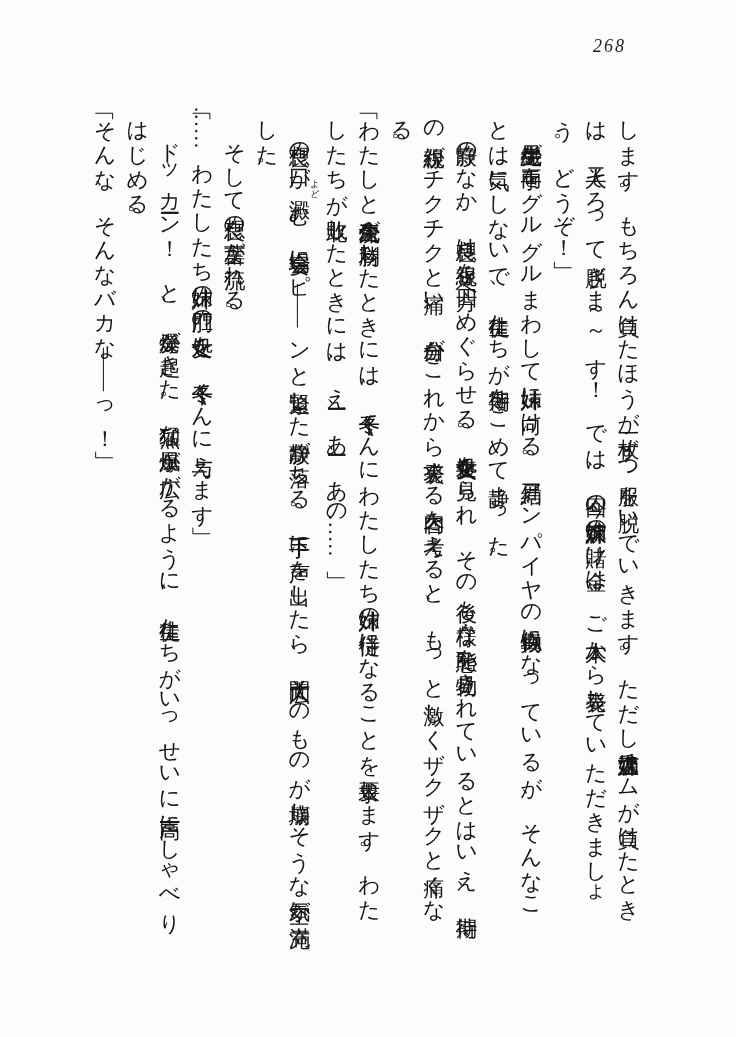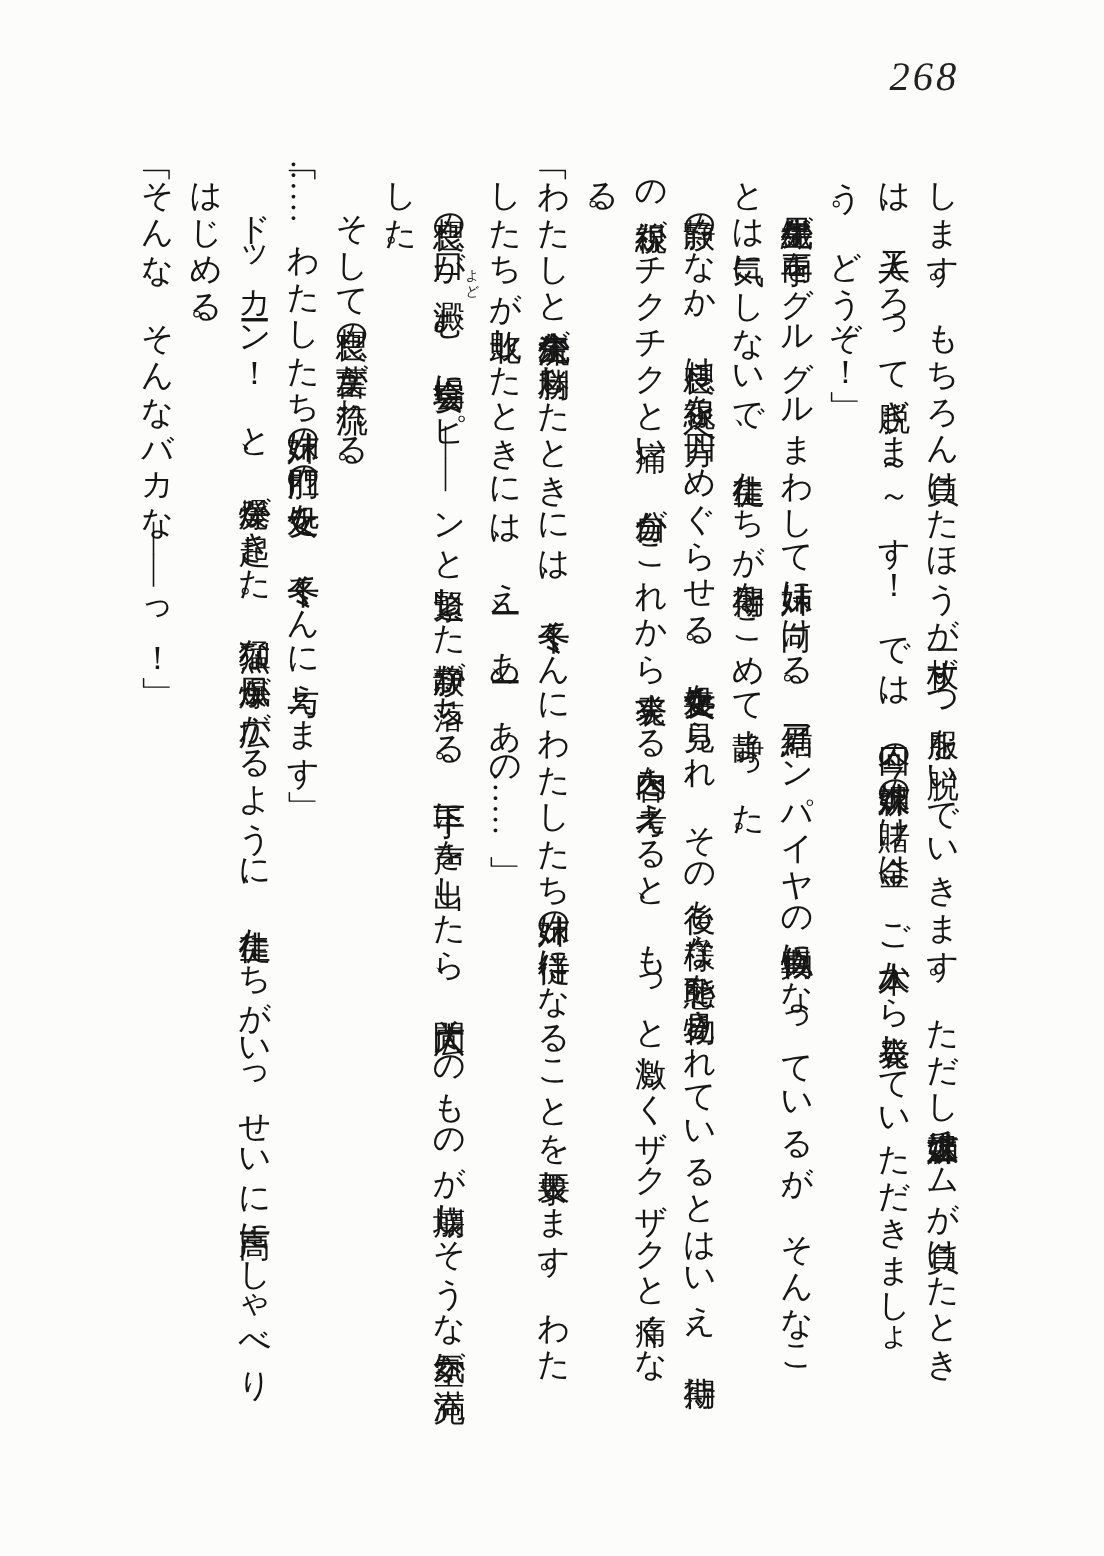--- a/index.html
+++ b/index.html
@@ -16,21 +16,21 @@
   }
   .page {
     position: absolute;
     inset: 0;
   }
   .page-number {
     position: absolute;
     top: 36px;
     left: 593px;
     font-style: italic;
-    font-size: 27px;
+    font-size: 18px;
     letter-spacing: 2px;
     color: #222222;
   }
   .text-block {
     position: absolute;
     top: 106px;
     right: 92px;
     width: 552px;
     height: 818px;
     writing-mode: vertical-rl;

